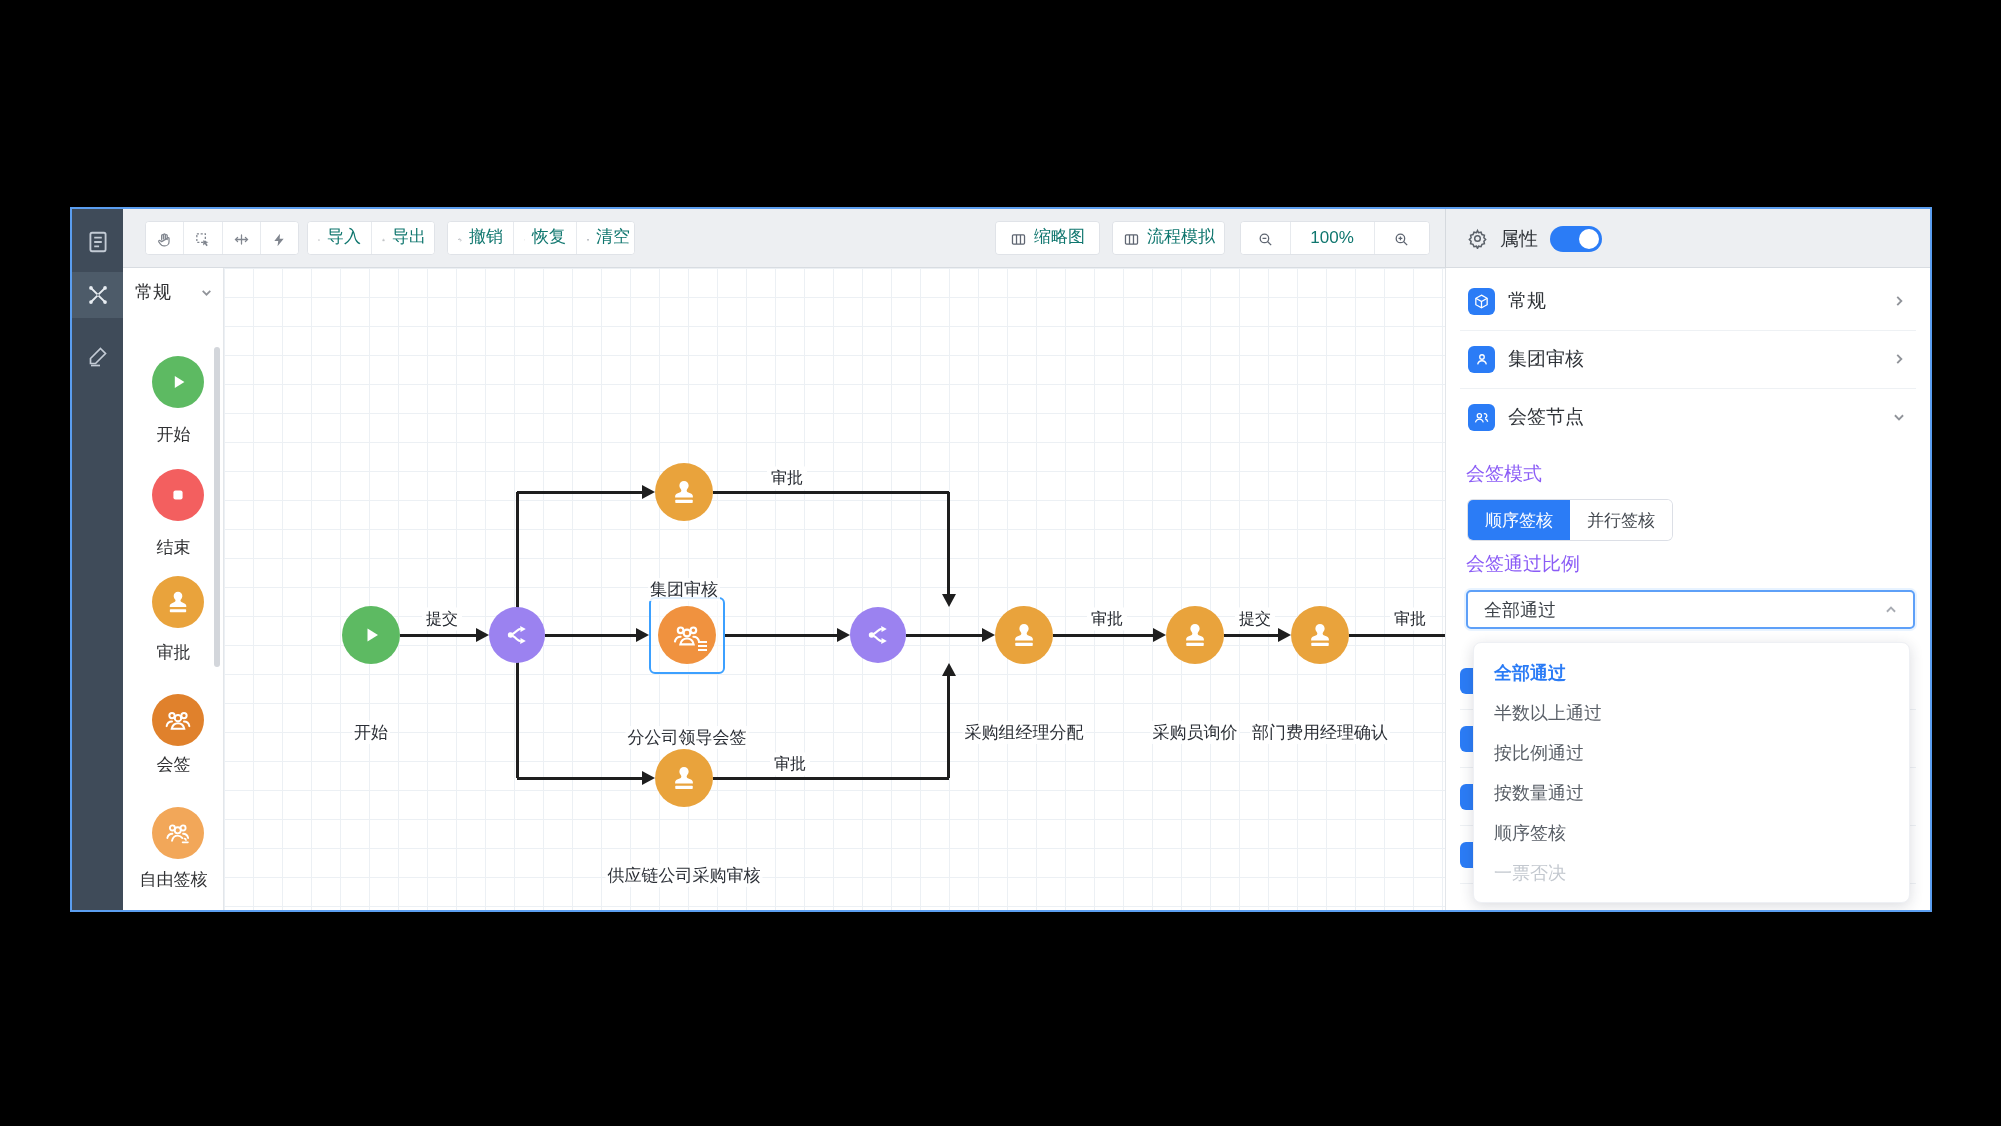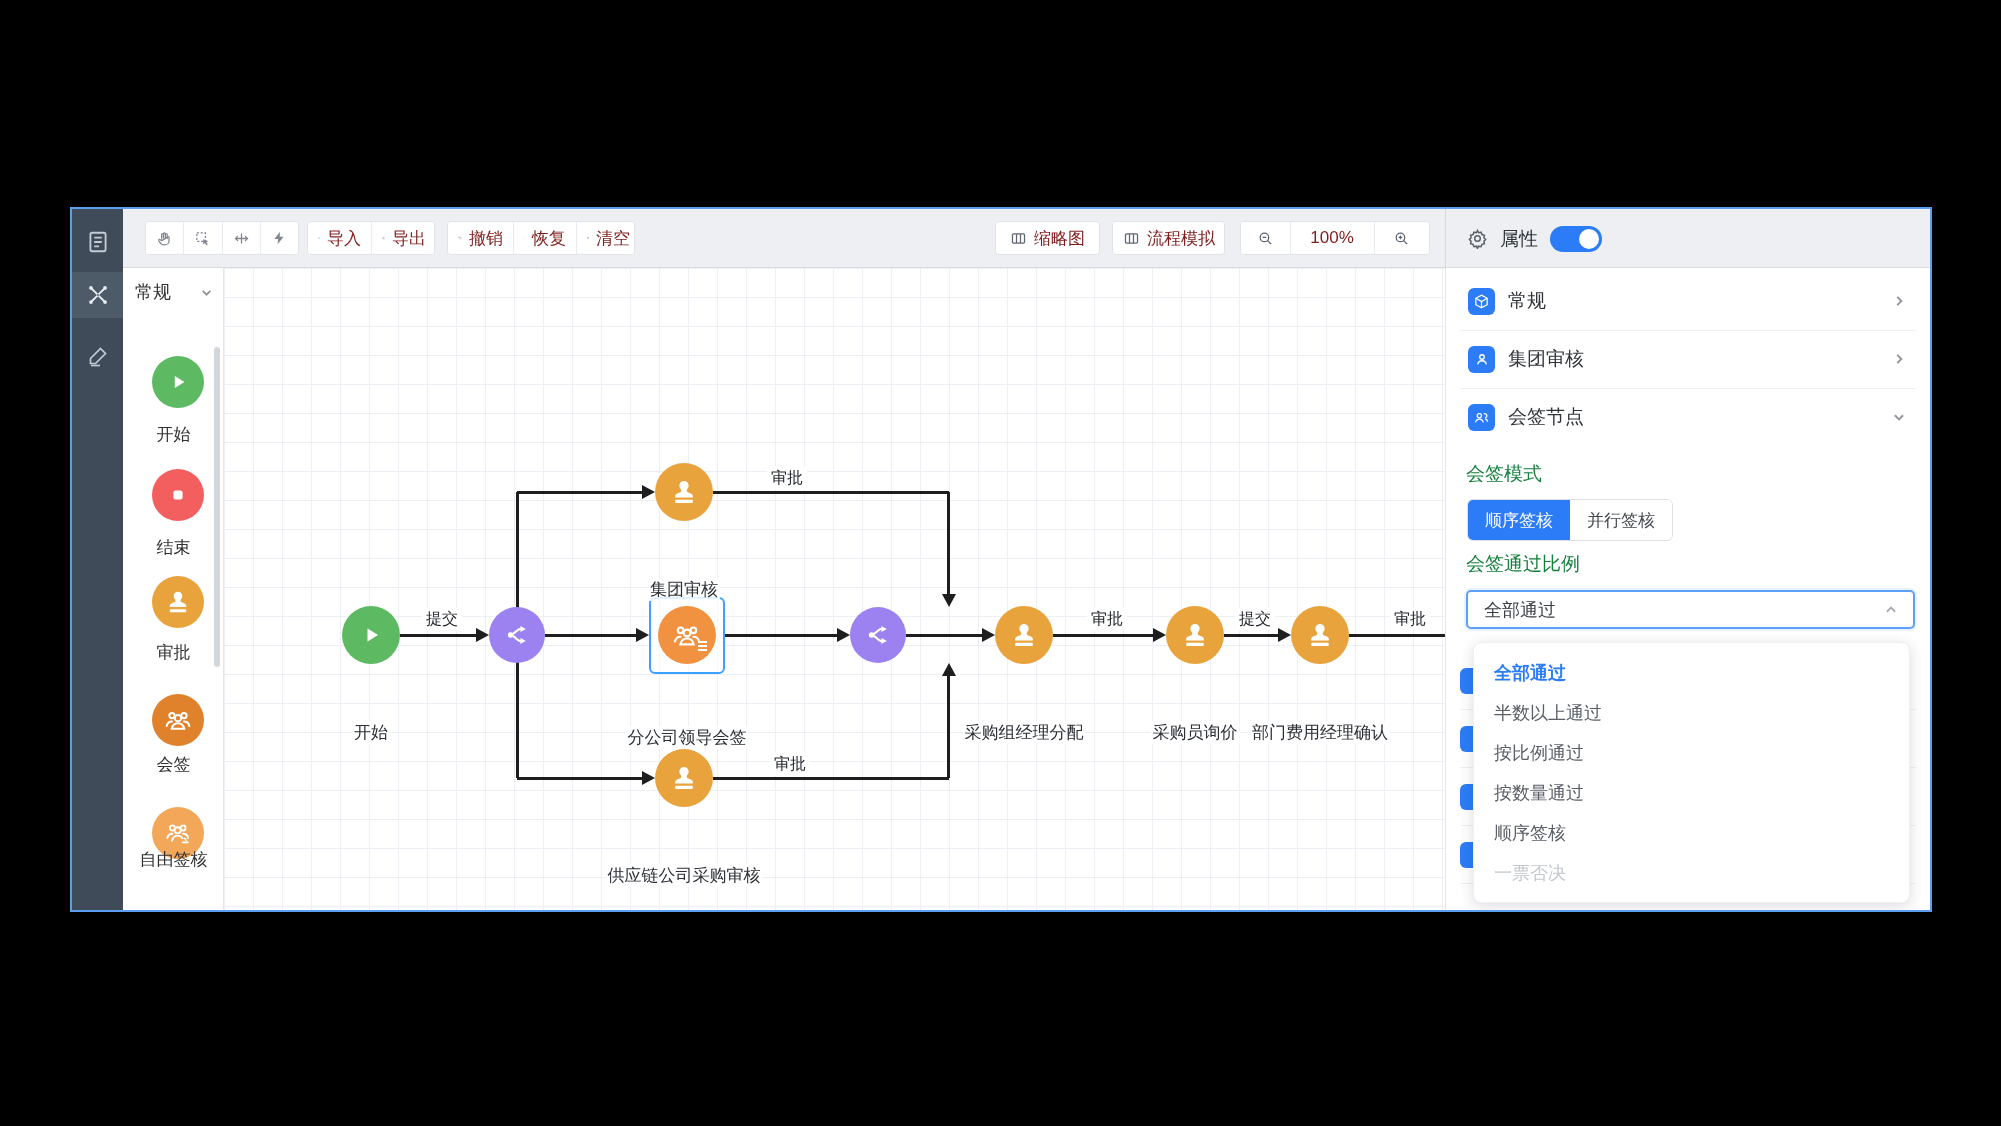--- a/index.html
+++ b/index.html
@@ -7,22 +7,22 @@
   *{box-sizing:border-box;}
   .window{position:absolute;left:70px;top:207px;width:1862px;height:705px;background:#fff;
     border:2px solid #5b9ef0;overflow:hidden;}
   
   .rail{position:absolute;left:0;top:0;width:51px;height:100%;background:#3f4b59;z-index:30;}
   .rail-item{position:absolute;left:0;width:51px;height:46px;display:flex;align-items:center;justify-content:center;}
   .rail-item.sel{background:#4d5b69;}
   
   .topbar{position:absolute;left:51px;top:0;right:0;height:59px;background:#edeff2;border-bottom:1px solid #d8dce1;z-index:20;}
   .tgroup{position:absolute;top:12px;height:34px;display:flex;background:#fff;border:1px solid #e0e3e8;border-radius:4px;overflow:hidden;}
-  .tcell{display:flex;align-items:center;justify-content:center;gap:7px;height:100%;border-right:1px solid #e7eaee;
-    font-size:17px;color:#7f1d1d;cursor:pointer;padding:12px 10px;background:#fff;white-space:nowrap;}
+  .tcell{display:flex;align-items:flex-end;justify-content:center;gap:7px;height:100%;border-right:1px solid #e7eaee;
+    font-size:17px;color:#0f766e;cursor:pointer;padding:6px 10px;background:#fff;white-space:nowrap;}
   .tcell:last-child{border-right:none;}
   .vdiv{position:absolute;top:0;width:1px;height:59px;background:#d5d9de;}
   .prop-head{position:absolute;top:0;height:59px;display:flex;align-items:center;gap:12px;}
   .prop-title{font-size:19px;color:#2f3338;}
   .toggle{width:52px;height:26px;border-radius:13px;background:#2b7cf6;position:relative;cursor:pointer;}
   .toggle .knob{position:absolute;right:3px;top:3px;width:20px;height:20px;border-radius:50%;background:#fff;}
   
   .palette{position:absolute;left:51px;top:59px;width:101px;bottom:0;background:#fff;border-right:1px solid #e3e6ea;z-index:10;}
   .pal-head{position:absolute;left:12px;top:12px;right:10px;display:flex;align-items:center;justify-content:space-between;
     font-size:18px;color:#303133;cursor:pointer;}
@@ -46,21 +46,21 @@
   .selbox{position:absolute;border:2px solid #3ca0ff;border-radius:6px;background:rgba(255,255,255,.55);z-index:1;}
   .memo-lines{position:absolute;right:9px;bottom:13px;display:flex;flex-direction:column;gap:2px;}
   .memo-lines i{display:block;width:9px;height:2px;background:#fff;}
   
   .panel{position:absolute;left:1373px;top:59px;right:0;bottom:0;background:#fff;border-left:1px solid #e3e6ea;z-index:15;}
   .sec-row{position:absolute;left:0;right:0;height:58px;display:flex;align-items:center;cursor:pointer;}
   .sec-row .ic{position:absolute;left:22px;width:27px;height:27px;border-radius:6px;background:#2b7cf6;display:flex;align-items:center;justify-content:center;}
   .sec-row .lbl{position:absolute;left:62px;font-size:19px;color:#2f3338;}
   .sec-row .chev{position:absolute;right:24px;}
   .divline{position:absolute;left:14px;right:14px;height:1px;background:#eef1f4;}
-  .flabel{position:absolute;left:20px;font-size:19px;color:#15803d;}
+  .flabel{position:absolute;left:20px;font-size:19px;color:#8b5cf6;}
   .segbtns{position:absolute;left:22px;top:232px;display:flex;border-radius:5px;overflow:hidden;box-shadow:0 0 0 1px #dcdfe6;}
   .segbtn{height:40px;display:flex;align-items:center;justify-content:center;font-size:17px;cursor:pointer;padding:0 17px;background:#fff;color:#43484f;}
   .segbtn.on{background:#2b7cf6;color:#fff;}
   .select{position:absolute;left:20px;top:322px;width:449px;height:39px;border:2px solid #5ea0f8;border-radius:5px;background:#fff;
     display:flex;align-items:center;cursor:pointer;box-shadow:0 0 0 2px rgba(64,158,255,.12);}
   .select .val{margin-left:16px;font-size:18px;color:#3a3f46;}
   .select .chev{position:absolute;right:15px;transform:rotate(180deg);}
   .hidden-row{position:absolute;left:0;right:0;height:58px;z-index:1;}
   .hidden-row .ic{position:absolute;left:14px;top:16px;width:26px;height:26px;border-radius:6px;background:#2b7cf6;}
   .dropdown{position:absolute;left:27px;top:374px;width:437px;height:261px;background:#fff;border-radius:8px;z-index:5;
@@ -257,21 +257,21 @@
     <div class="pal-circle" style="top:539px;background:#f2a759">
       <svg width="32" height="32" viewBox="0 0 24 24" fill="none" stroke="#fff" stroke-width="1.4" stroke-linecap="round">
           <circle cx="7.8" cy="8.2" r="1.9"></circle>
           <circle cx="15.8" cy="8.2" r="1.9"></circle>
           <circle cx="11.8" cy="10" r="2.3"></circle>
           <path d="M4 15.8c.4-1.9 1.9-3.2 3.8-3.2M19.6 15.8c-.4-1.9-1.9-3.2-3.8-3.2"></path>
           <path d="M7.5 17.8c.5-2.2 2.2-3.8 4.3-3.8 1.4 0 2.6.7 3.5 1.8"></path>
           <path d="M16.8 16.2c.7 0 1.2.5 1.2 1.2M15.4 19h4.1" stroke-width="1.2"></path>
         </svg>
     </div>
-    <div class="pal-label" style="top:580px">自由签核</div>
+    <div class="pal-label" style="top:600px">自由签核</div>
 
     <div class="pal-scroll"></div>
   </div>
 
   <div class="canvas">
 
     <div class="hline" style="left:176px;top:366px;width:77px"></div>
     <div class="arr-r" style="left:252px;top:360px"></div>
     <div class="elabel" style="left:218px;top:351px">提交</div>
 

